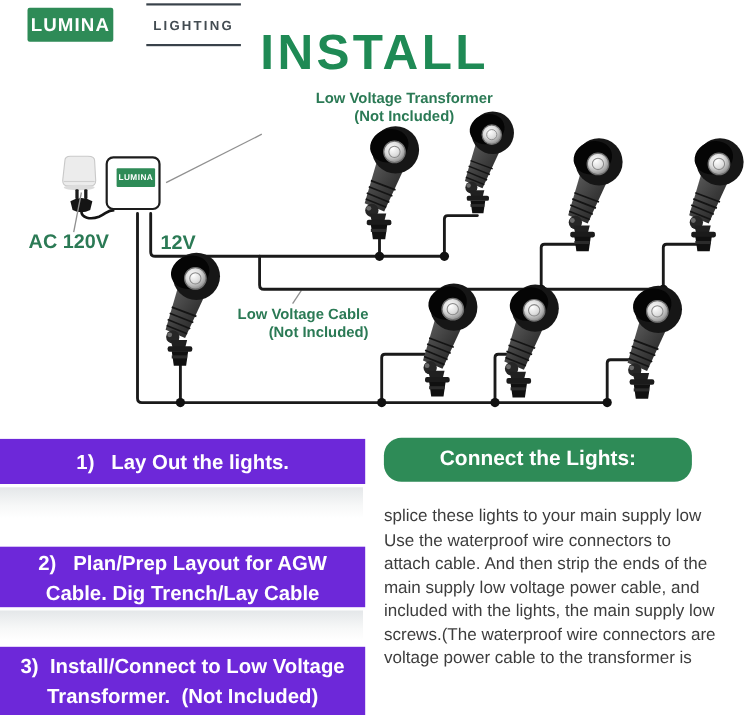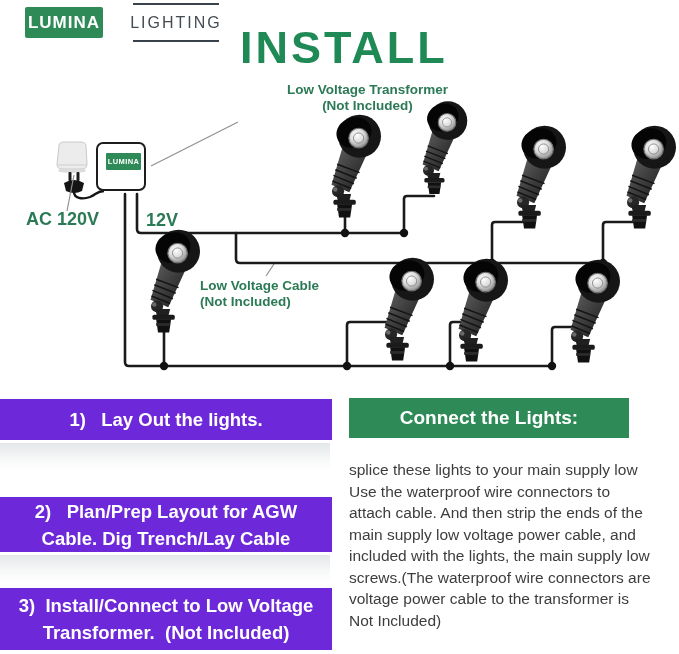--- a/index.html
+++ b/index.html
@@ -10,33 +10,33 @@
   
   .logo-box {
     position:absolute; left:25px; top:7px; width:78px; height:31px;
     background:#2e8b57; color:#fff; font-weight:bold; font-size:17px;
     letter-spacing:1px; display:flex; align-items:center; justify-content:center;
     border-radius:2px;
   }
   .logo-sub {
     position:absolute; left:133px; top:3px; width:86px; height:35px;
     border-top:2px solid #39424a; border-bottom:2px solid #39424a;
-    color:#434c52; font-size:16px; letter-spacing:2px;
-    display:flex; align-items:center; justify-content:center;
+    color:#434c52; font-size:12px; letter-spacing:2px;
+    display:flex; align-items:center; justify-content:center;font-weight:bold;
   }
   .title {
-    position:absolute; left:240px; top:22px; width:235px; 
+    position:absolute; left:223px; top:22px; width:235px; text-align:center;
     font-size:45px; font-weight:bold; color:#1f8a55; letter-spacing:3px;
   }
   
   .dlabel { position:absolute; color:#2b7a55; font-weight:bold; }
   .t-label { left:250px; top:82px; width:235px; text-align:center; font-size:13.5px; line-height:15.5px; }
   .ac-label { left:26px; top:209px; font-size:18px; }
   .dc-label { left:146px; top:210px; font-size:18px; }
-  .cable-label { left:200px; top:278px; width:135px; text-align:left; font-size:13.5px; line-height:15.5px; }
+  .cable-label { left:200px; top:278px; width:135px; text-align:right; font-size:13.5px; line-height:15.5px; }
   .diagram-svg { position:absolute; left:0; top:0; }
   
   .transformer {
     position:absolute; left:96px; top:142px; width:46px; height:45px;
     border:2.5px solid #1d1d1d; border-radius:7px; background:#fff;
   }
   .transformer-brand {
     position:absolute; left:8px; top:9px; width:35px; height:17px;
     background:#2e8b57; color:#fff; font-size:7.5px; font-weight:bold;
     letter-spacing:0.4px; display:flex; align-items:center; justify-content:center;
@@ -56,21 +56,21 @@
   .step-line { white-space:pre; }
   .ghost {
     position:absolute; left:0; width:330px;
     background:linear-gradient(180deg,#e4e7e9 0%, #f7f8f8 60%, #ffffff 100%);
   }
   .ghost-1 { top:443px; height:28px; }
   .ghost-2 { top:555px; height:27px; }
   .connect-banner {
     position:absolute; left:349px; top:398px; width:280px; height:40px;
     background:#2e8b57; color:#fff; font-weight:bold; font-size:19px;
-    display:flex; align-items:center; justify-content:center;
+    display:flex; align-items:center; justify-content:center;border-radius:16px;
   }
   .connect-body {
     position:absolute; left:349px; top:459px; width:330px;
     font-size:15.5px; color:#3d3d3d; line-height:21.5px;
   }
 </style>
 </head>
 <body>
 
 <div class="canvas">
@@ -213,16 +213,15 @@
 
   <div class="connect-banner">Connect the Lights:</div>
   <div class="connect-body">
     <div>splice these lights to your main supply low</div>
     <div>Use the waterproof wire connectors to</div>
     <div>attach cable. And then strip the ends of the</div>
     <div>main supply low voltage power cable, and</div>
     <div>included with the lights, the main supply low</div>
     <div>screws.(The waterproof wire connectors are</div>
     <div>voltage power cable to the transformer is</div>
-    <div>Not Included)</div>
   </div>
 
 </div>
 
 </body></html>

